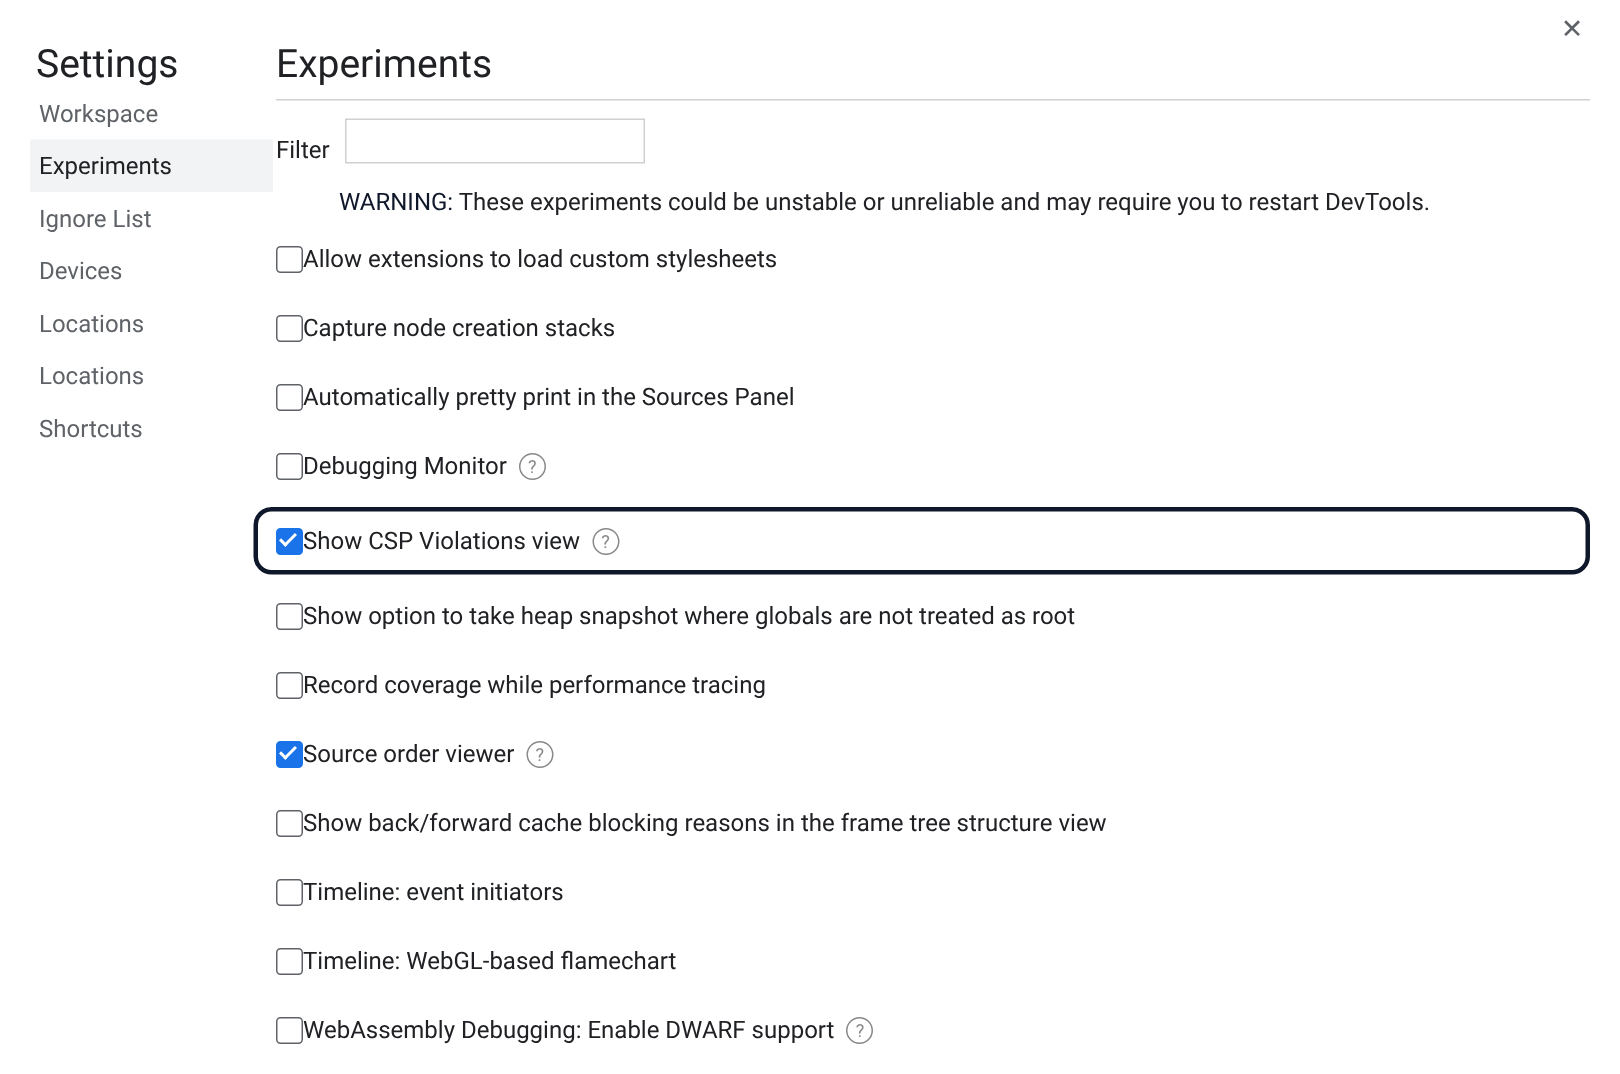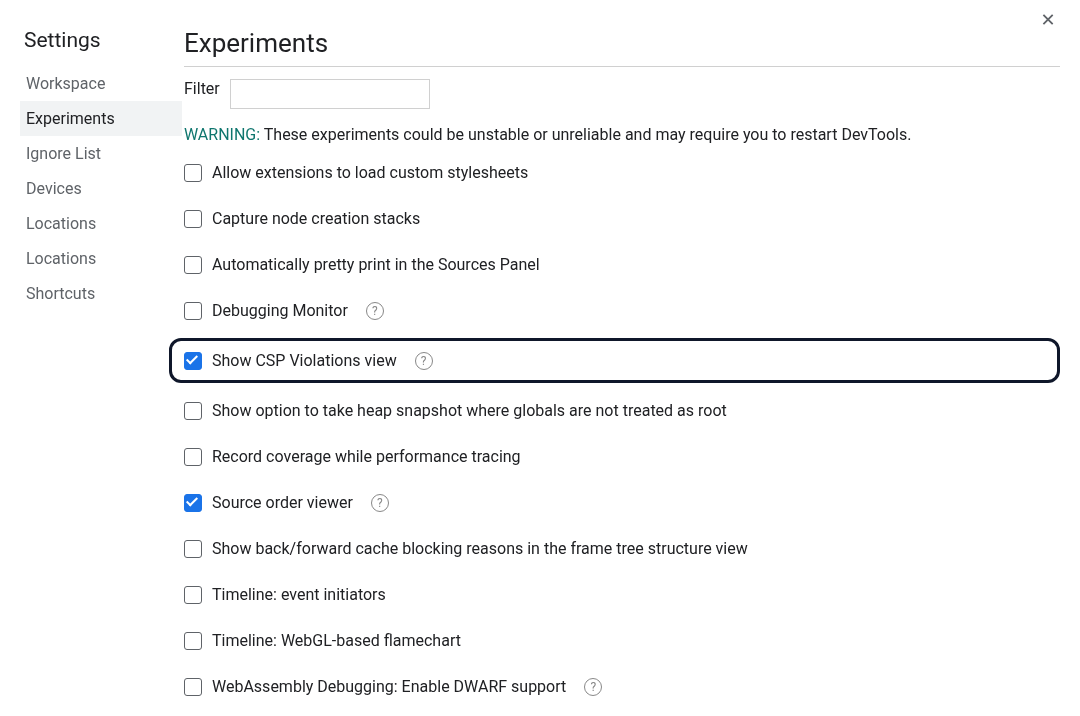--- a/index.html
+++ b/index.html
@@ -35,24 +35,23 @@
       display: flex;
       align-items: center;
       justify-content: center;
       line-height: 1;
     }
     .sidebar {
       width: 162px;
       flex-shrink: 0;
     }
     .sidebar-title {
-      font-size: 21px;
+      font-size: 26px;
       font-weight: 400;
       color: #202124;
-      margin-bottom: 14px;
       padding-left: 4px;
     }
     .sidebar-list {
       list-style: none;
     }
     .sidebar-item {
       padding: 8px 6px;
       font-size: 16px;
       color: #5f6368;
       cursor: pointer;
@@ -68,21 +67,21 @@
     .main-title {
       font-size: 26px;
       font-weight: 400;
       color: #202124;
       padding-bottom: 8px;
       border-bottom: 1px solid #d0d0d0;
       margin-bottom: 12px;
     }
     .filter-row {
       display: flex;
-      align-items: flex-start;
+      align-items: flex-end;
       gap: 10px;
       margin-bottom: 16px;
     }
     .filter-label {
       font-size: 16px;
       color: #202124;
     }
     .filter-input {
       width: 200px;
       height: 30px;
@@ -90,31 +89,32 @@
       padding: 2px 6px;
       font-size: 14px;
       outline: none;
     }
     .warning-line {
       font-size: 16px;
       margin-bottom: 16px;
       color: #202124;
     }
     .warning-prefix {
-      color: #0f766e;
+      color: #0f172a;
+      margin-left: 42px;
     }
     .experiment-list {
       display: flex;
       flex-direction: column;
       gap: 21px;
     }
     .experiment-row {
       display: flex;
       align-items: center;
-      gap: 10px;
+      gap: 0;
       position: relative;
       padding: 3px 0;
     }
     .experiment-row.highlighted {
       border: 3px solid #0f172a;
       border-radius: 12px;
       padding: 10px 12px 10px 12px;
       margin-left: -15px;
       margin-top: -6px;
       margin-bottom: -6px;

